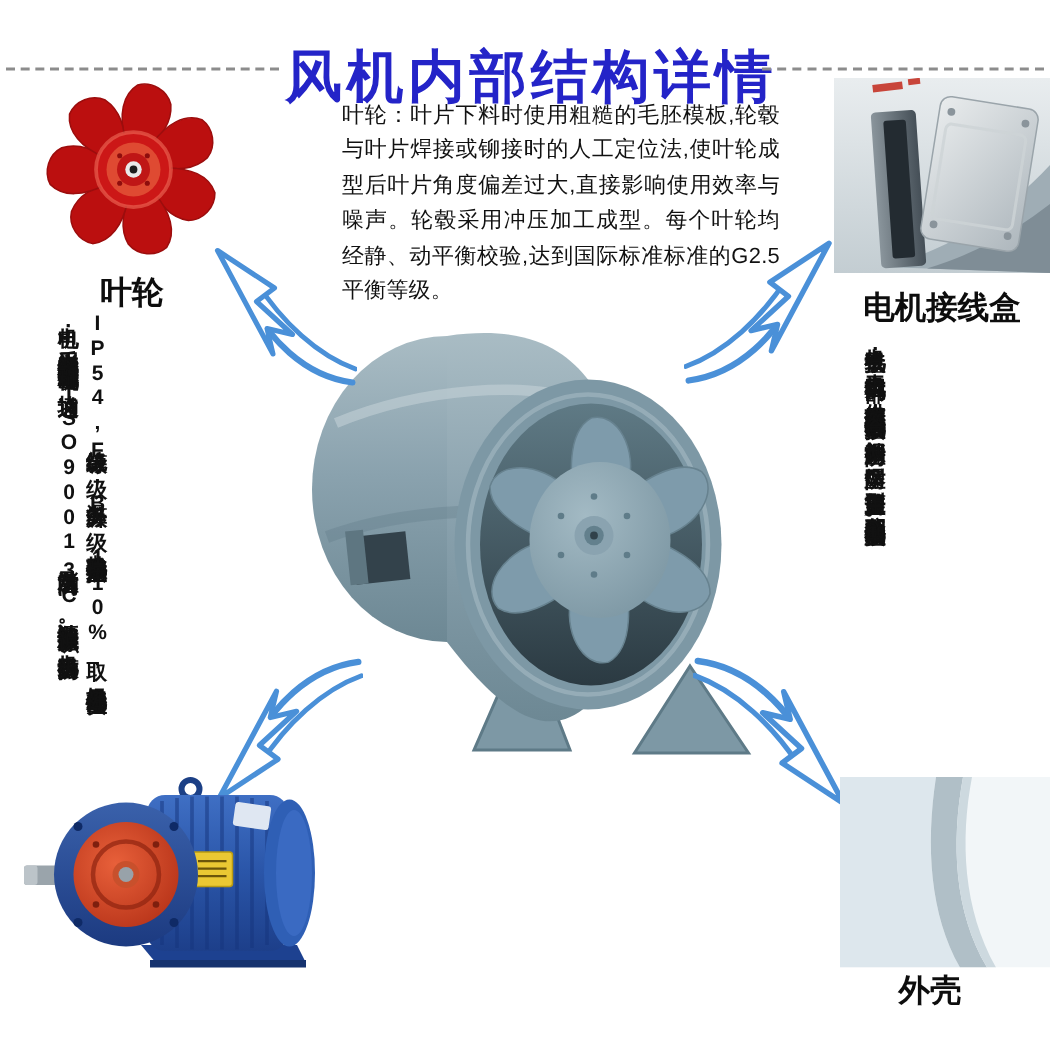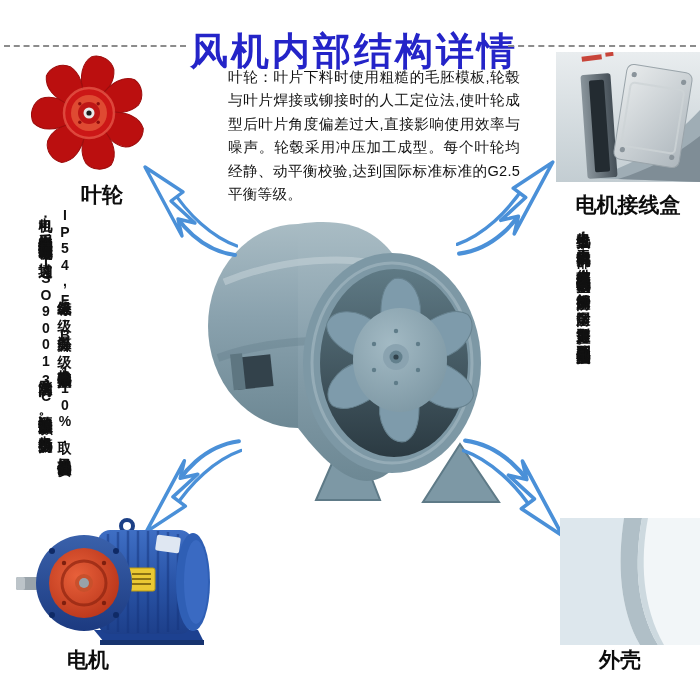--- a/index.html
+++ b/index.html
@@ -21,21 +21,21 @@
   .para-casing{left:228px;top:544px;}
 
   
   .vtext{position:absolute;writing-mode:vertical-lr;text-orientation:upright;
          font-size:14px;font-weight:700;color:#111;line-height:19px;letter-spacing:0.5px;}
   .vtext-motor{left:36px;top:207px;height:290px;}
   .vtext-jbox{left:574px;top:221px;height:292px;}
 
   
   .caption{position:absolute;font-size:21px;font-weight:700;color:#0d0d0d;text-align:center;}
-  .cap-impeller{left:54px;top:181px;width:96px;}
+  .cap-impeller{left:40px;top:181px;width:96px;}
   .cap-jbox{left:552px;top:191px;width:152px;}
   .cap-motor{left:40px;top:646px;width:96px;}
   .cap-casing{left:572px;top:646px;width:96px;}
 
   .photo{position:absolute;}
   .photo svg{display:block;width:100%;height:100%;}
 
   .arrow{position:absolute;}
   .arrow svg{display:block;width:100%;height:100%;overflow:visible;}
   .arrow-tr svg{transform:scaleX(-1);}
@@ -272,21 +272,20 @@
       <g fill="#7e1f0e">
         <circle cx="94" cy="47" r="2.2"></circle>
           <circle cx="54" cy="47" r="2.2"></circle>
           <circle cx="94" cy="87" r="2.2"></circle>
           <circle cx="54" cy="87" r="2.2"></circle>
       </g>
       <circle cx="74" cy="67" r="9" fill="#c8502c"></circle>
       <circle cx="74" cy="67" r="5" fill="#98a2a9"></circle>
     </svg>
   </div>
-  <div class="caption cap-motor">电机</div>
 
 
   <div class="photo" style="left:560px;top:518px;width:140px;height:127px;">
     <svg viewBox="0 0 140 127">
       <rect width="140" height="127" fill="#f2f6f8"></rect>
       <path d="M0,0 L64,0 C57,46 60,92 80,127 L0,127 Z" fill="#dde7ed"></path>
       <path d="M64,0 C57,46 60,92 80,127 L98,127 C76,90 74,44 82,0 Z" fill="#b0bfc7"></path>
       <path d="M82,0 C74,44 76,90 98,127 L104,127 C82,88 80,42 88,0 Z" fill="#cdd9df"></path>
     </svg>
   </div>

